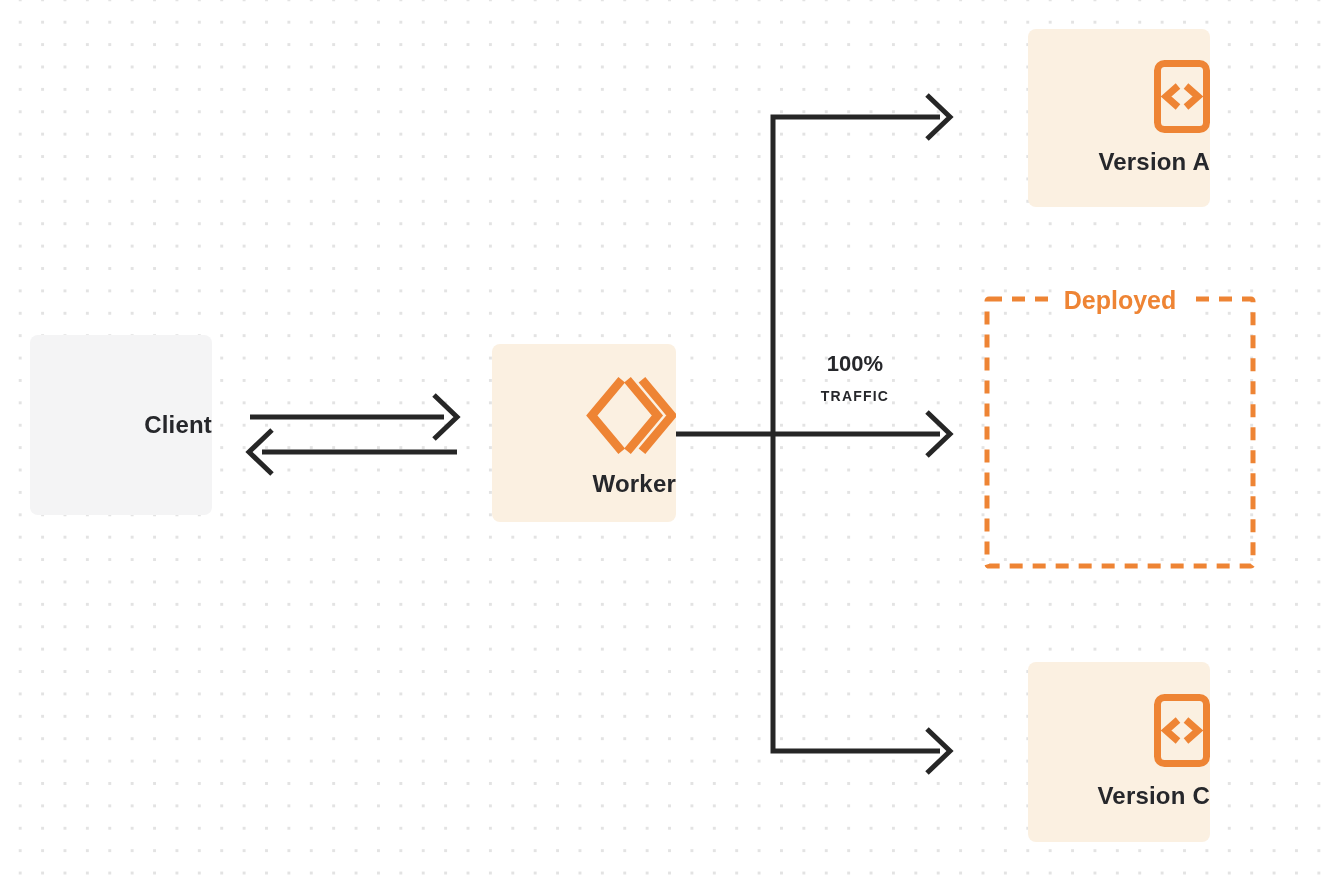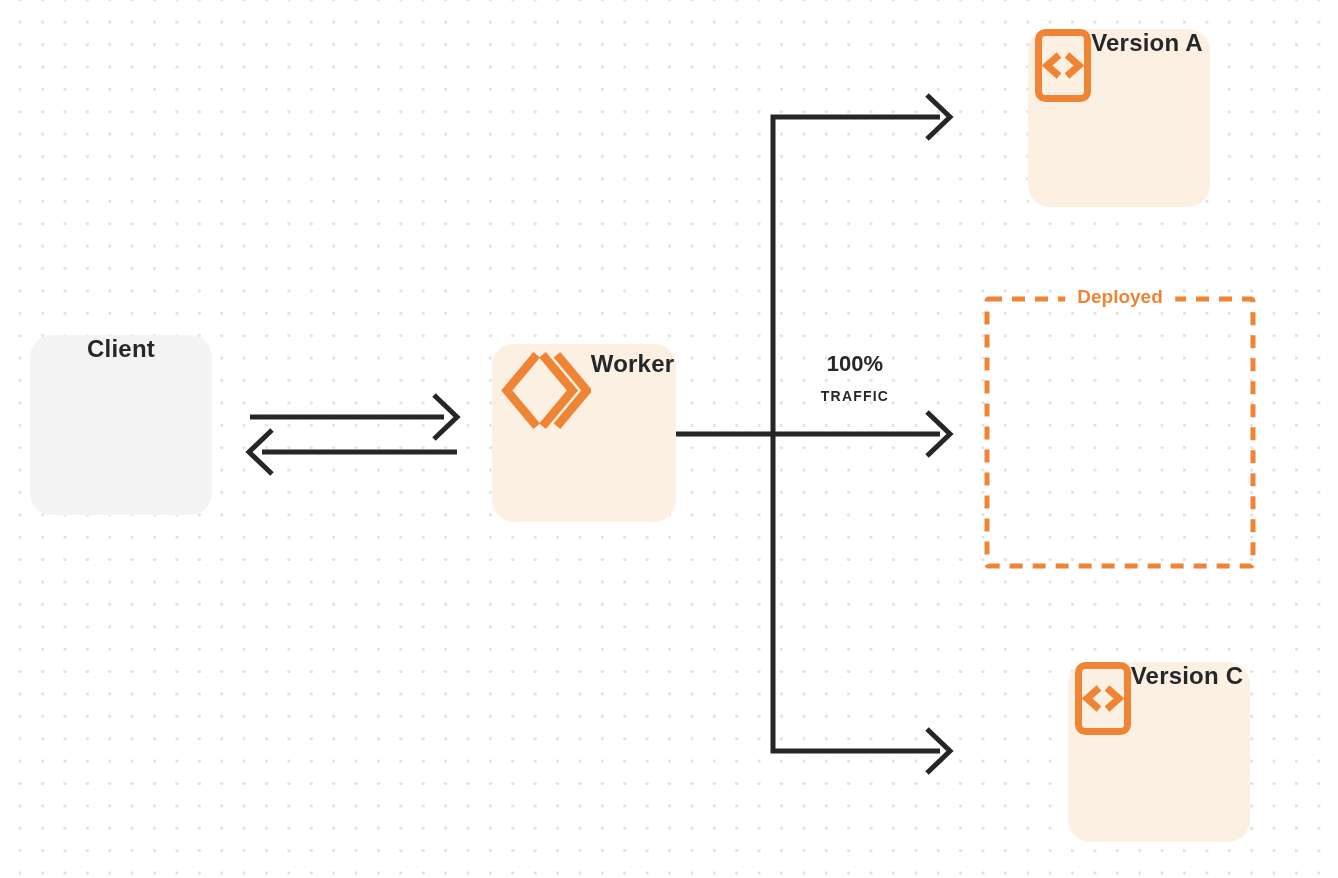--- a/index.html
+++ b/index.html
@@ -19,24 +19,24 @@
     background-position: 9px 11px;
   }
   .arrow-layer {
     position: absolute;
     left: 0; top: 0;
     width: 1338px; height: 878px;
     pointer-events: none;
   }
   .node {
     position: absolute;
-    border-radius: 22px;
+    border-radius: 8px;
     display: flex;
-    flex-direction: row;
-    align-items: flex-start;
+    flex-direction: column;
+    align-items: flex-end;
     justify-content: center;
     box-sizing: border-box;
   }
   .node-cream { background: #fbf0e1; }
   .node-gray  { background: #f4f4f5; }
   .node-label {
     font-size: 24px;
     font-weight: 700;
     color: #26272b;
     letter-spacing: 0.2px;
@@ -45,21 +45,21 @@
   .node .icon-wrap {
     display: flex;
     align-items: center;
     justify-content: center;
   }
   .node-client { left: 30px; top: 335px; width: 182px; height: 180px; }
   .node-worker { left: 492px; top: 344px; width: 184px; height: 178px; padding-top: 6px; }
   .node-worker .icon-wrap { margin-bottom: 14px; }
   .node-version-a { left: 1028px; top: 29px;  width: 182px; height: 178px; }
   .node-version-b { left: 1030px; top: 343px; width: 180px; height: 179px; }
-  .node-version-c { left: 1028px; top: 662px; width: 182px; height: 180px; margin-left: 40px; }
+  .node-version-c { left: 1028px; top: 662px; width: 182px; height: 180px; }
   .version-node .icon-wrap { margin-bottom: 15px; }
 
   .traffic-label {
     position: absolute;
     left: 790px;
     top: 348px;
     width: 130px;
     text-align: center;
     color: #26272b;
     font-weight: 700;
@@ -67,21 +67,21 @@
   .traffic-line1 { font-size: 22px; line-height: 32px; }
   .traffic-line2 { font-size: 14px; line-height: 32px; letter-spacing: 1.2px; }
 
   .deployed-label {
     position: absolute;
     left: 1120px;
     top: 286px;
     transform: translateX(-50%);
     background: #ffffff;
     padding: 0 12px;
-    font-size: 19px;
+    font-size: 25px;
     font-weight: 700;
     color: #ee8434;
     white-space: nowrap;
   }
 </style>
 </head>
 <body>
 
 <div class="canvas">
 

